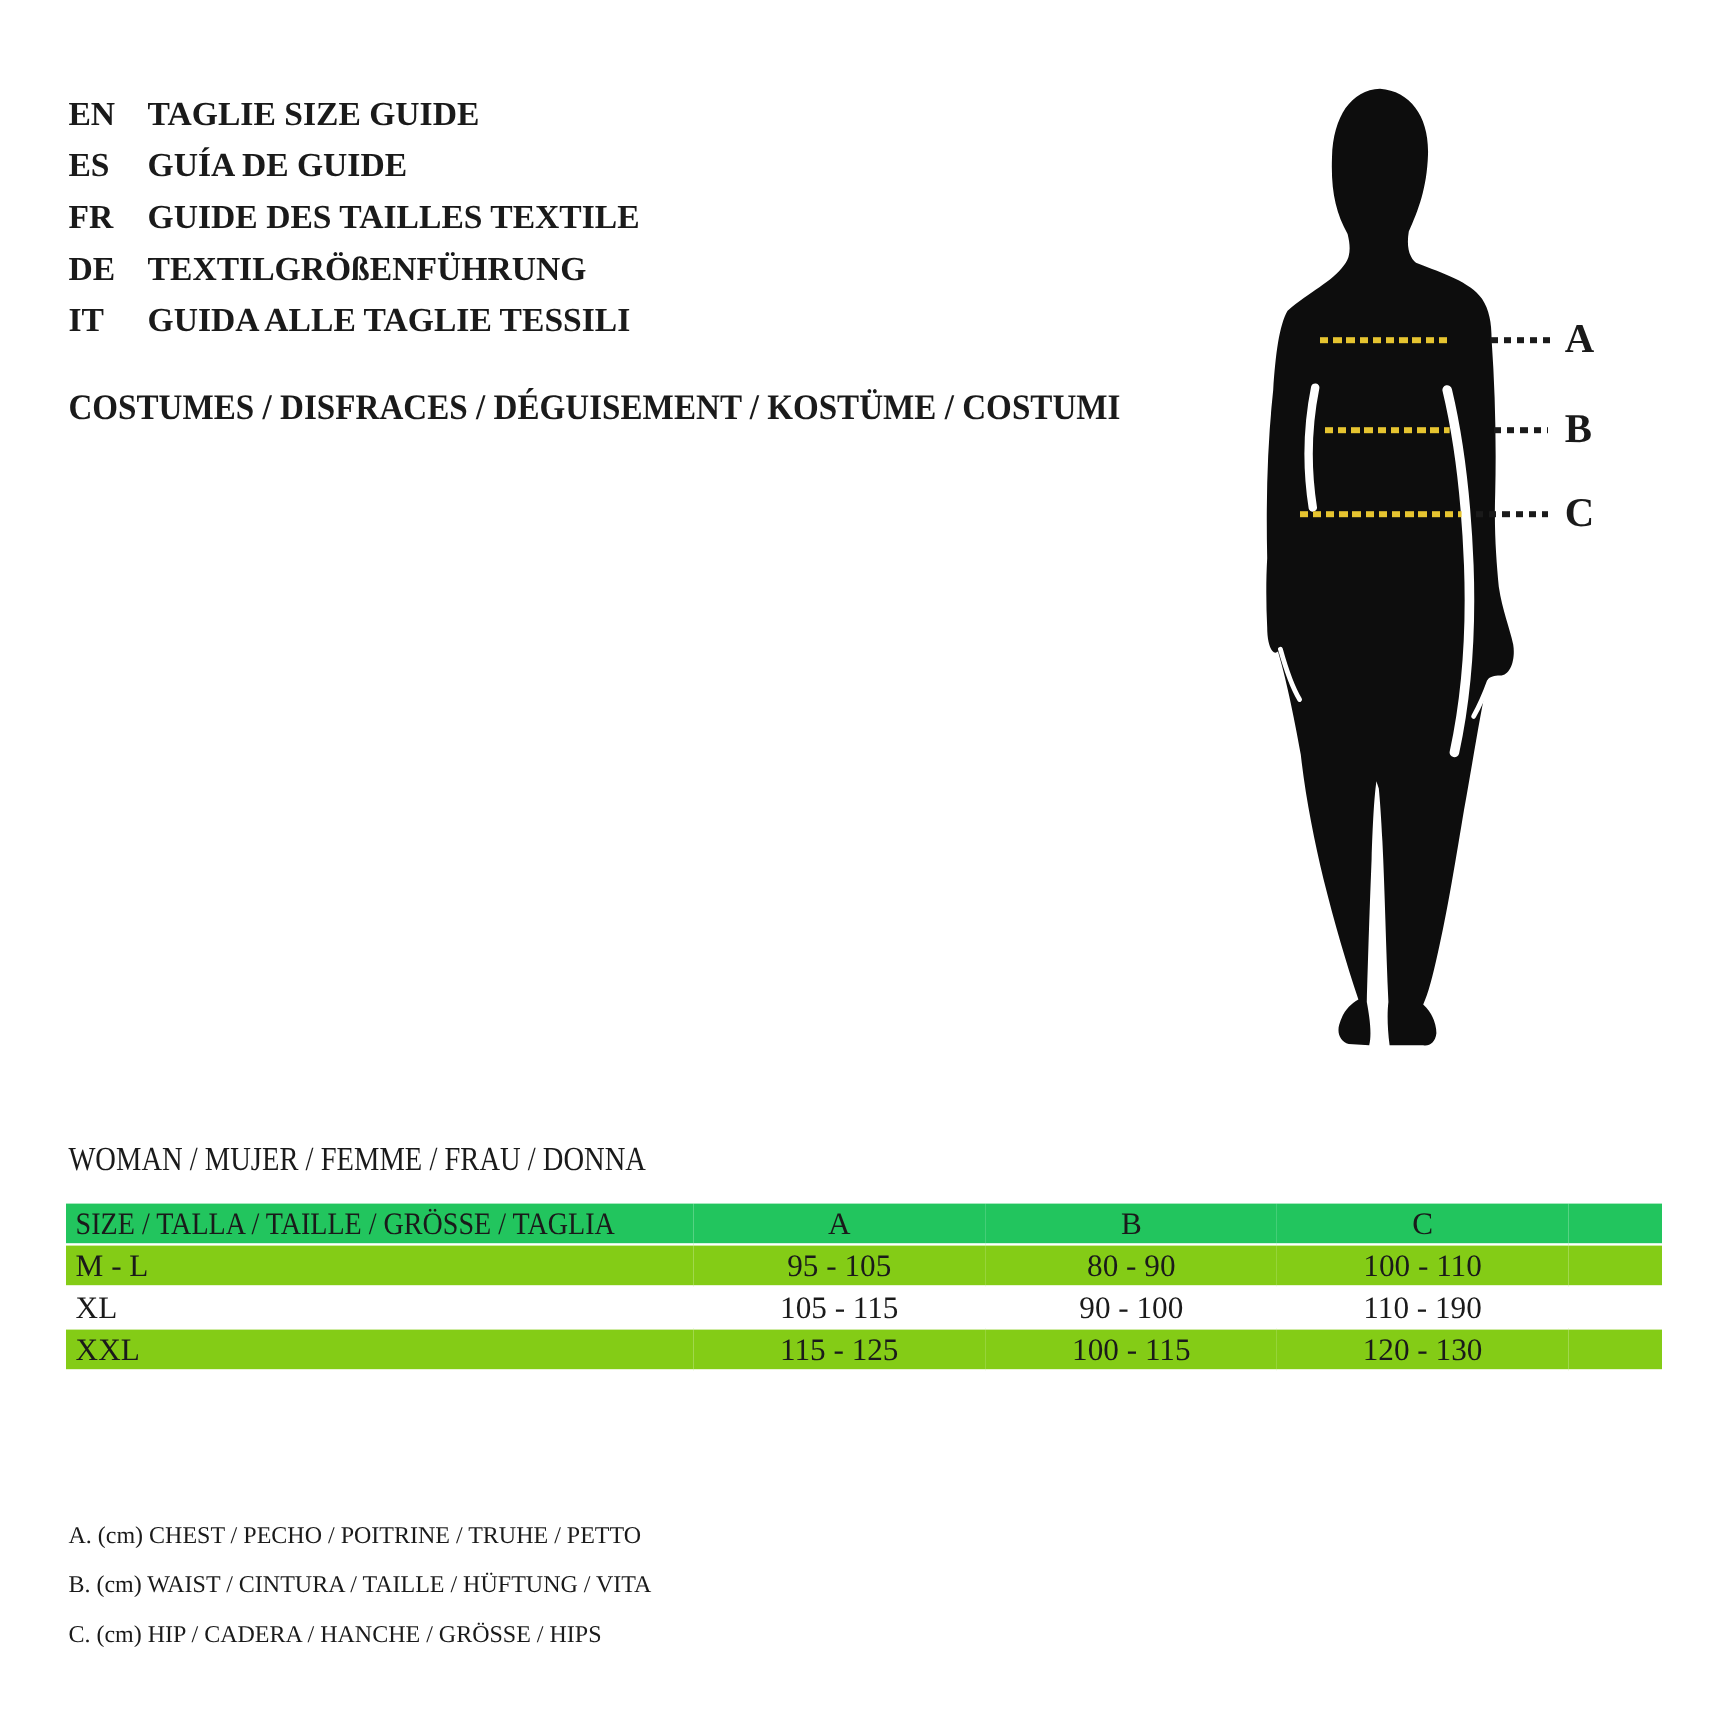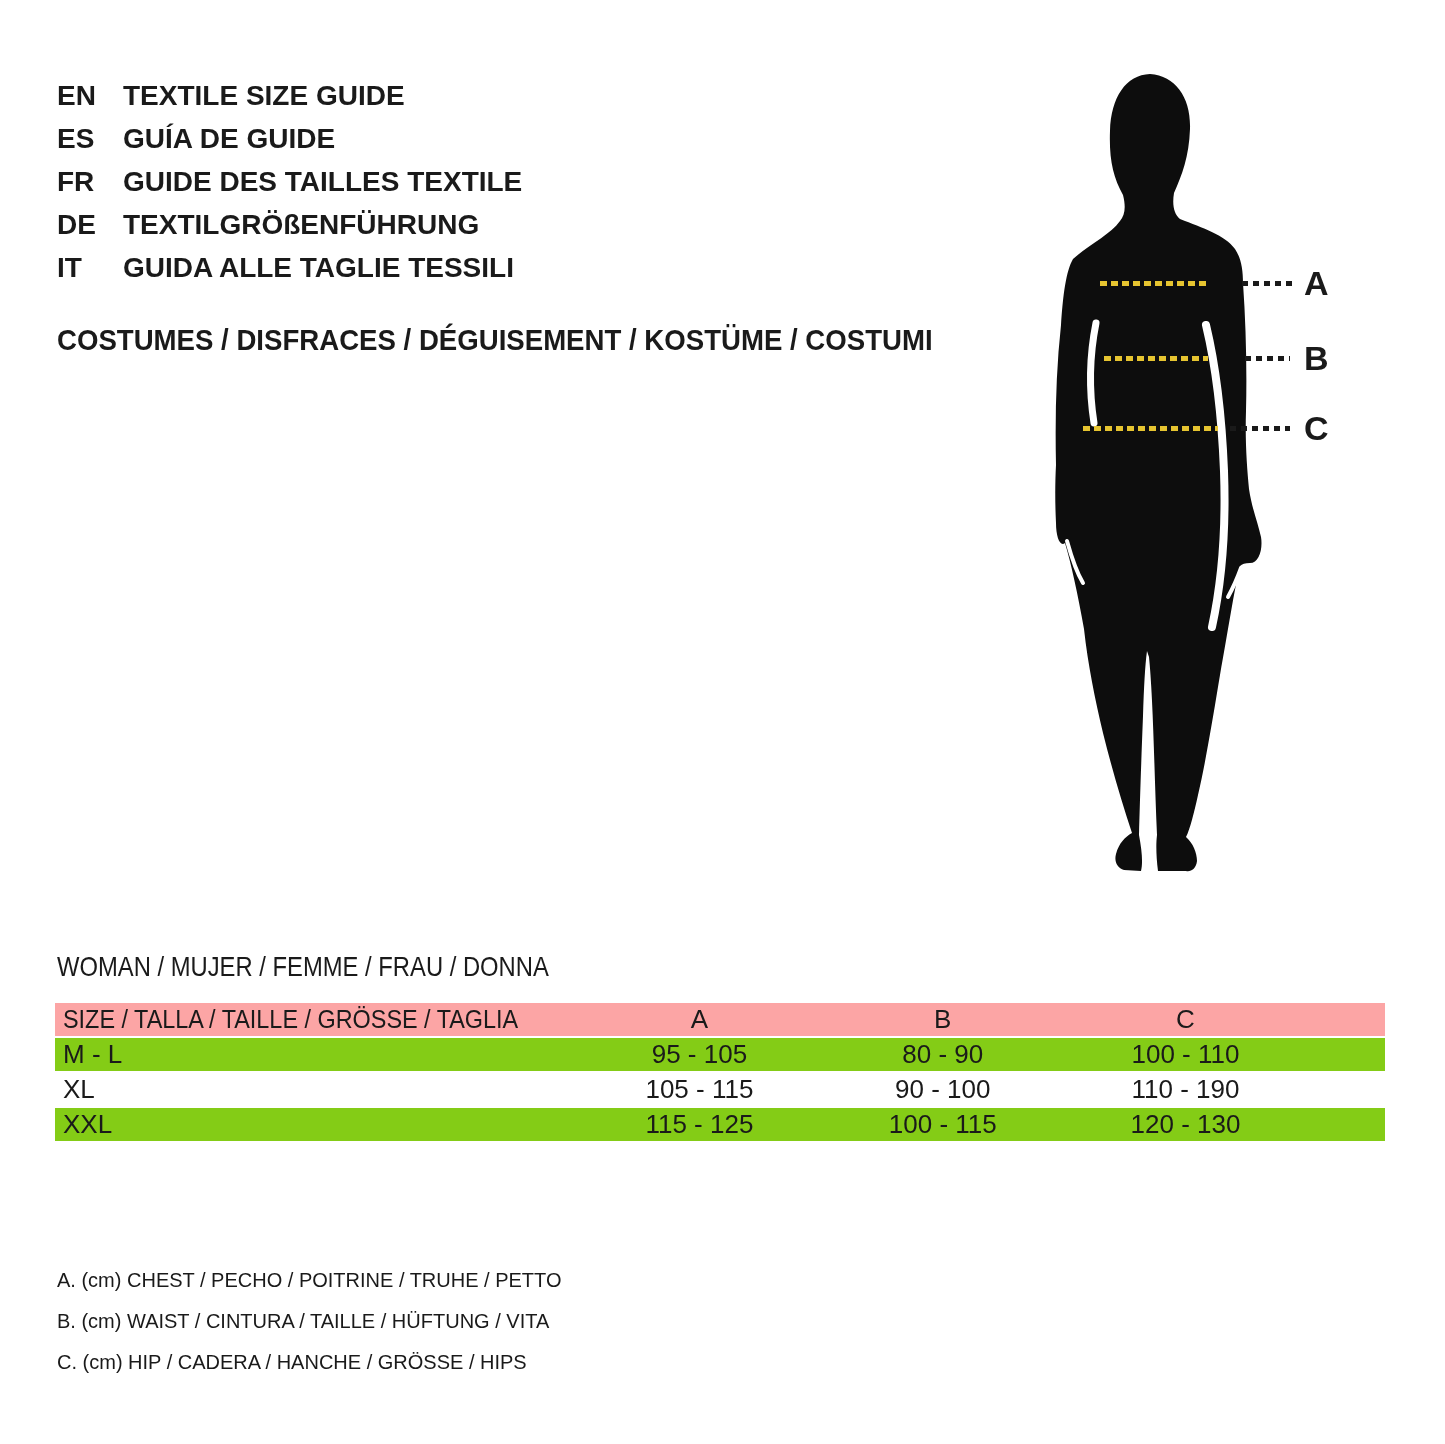--- a/index.html
+++ b/index.html
@@ -1,18 +1,18 @@
 <!DOCTYPE html>
 <html><head>
 <meta charset="utf-8">
 <style>
   html,body{margin:0;padding:0;background:#fff;}
   #page{
     position:relative;width:1445px;height:1444px;background:#ffffff;
-    font-family:Liberation Sans, sans-serif;color:#1a1a1a;overflow:hidden;
+    font-family:Liberation Serif, serif;color:#1a1a1a;overflow:hidden;
   }
   
   #lang-list{position:absolute;left:57px;top:74px;}
   .lang-row{display:flex;height:43px;align-items:center;font-size:28px;font-weight:bold;}
   .lang-code{width:66px;flex:0 0 66px;}
   .lang-label{white-space:nowrap;}
   
   #category-heading{
     position:absolute;left:57px;top:323px;font-size:30px;font-weight:bold;white-space:nowrap;
     transform:scaleX(0.92);transform-origin:0 0;
@@ -30,36 +30,36 @@
     position:absolute;left:57px;top:951px;font-size:28px;white-space:nowrap;
     transform:scaleX(0.85);transform-origin:0 0;
   }
   
   #size-table{
     position:absolute;left:55px;top:1003px;width:1330px;
     border-collapse:collapse;font-size:26px;table-layout:fixed;
   }
   #size-table th,#size-table td{padding:0;font-weight:normal;text-align:center;height:33px;vertical-align:middle;}
   #size-table th:first-child,#size-table td:first-child{text-align:left;padding-left:8px;}
-  #size-table thead tr{background:#fca5a5;height:32px;border-radius:13px;}
+  #size-table thead tr{background:#22c55e;height:32px;border-radius:13px;}
   #size-table tbody tr.alt{background:#84cc16;border-top:2px solid #fff;border-bottom:2px solid #fff;}
   .cnd{display:inline-block;transform:scaleX(0.9);transform-origin:0 50%;white-space:nowrap;}
   
   #legend{position:absolute;left:57px;top:1248px;font-size:20px;line-height:41px;margin-top:12px;}
   .legend-line{white-space:nowrap;}
 </style>
 </head>
 <body>
 
 <div id="page">
 
   <div id="lang-list">
     <div class="lang-row">
       <span class="lang-code">EN</span>
-      <span class="lang-label">TEXTILE SIZE GUIDE</span>
+      <span class="lang-label">TAGLIE SIZE GUIDE</span>
     </div>
     <div class="lang-row">
       <span class="lang-code">ES</span>
       <span class="lang-label">GUÍA DE GUIDE</span>
     </div>
     <div class="lang-row">
       <span class="lang-code">FR</span>
       <span class="lang-label">GUIDE DES TAILLES TEXTILE</span>
     </div>
     <div class="lang-row">

